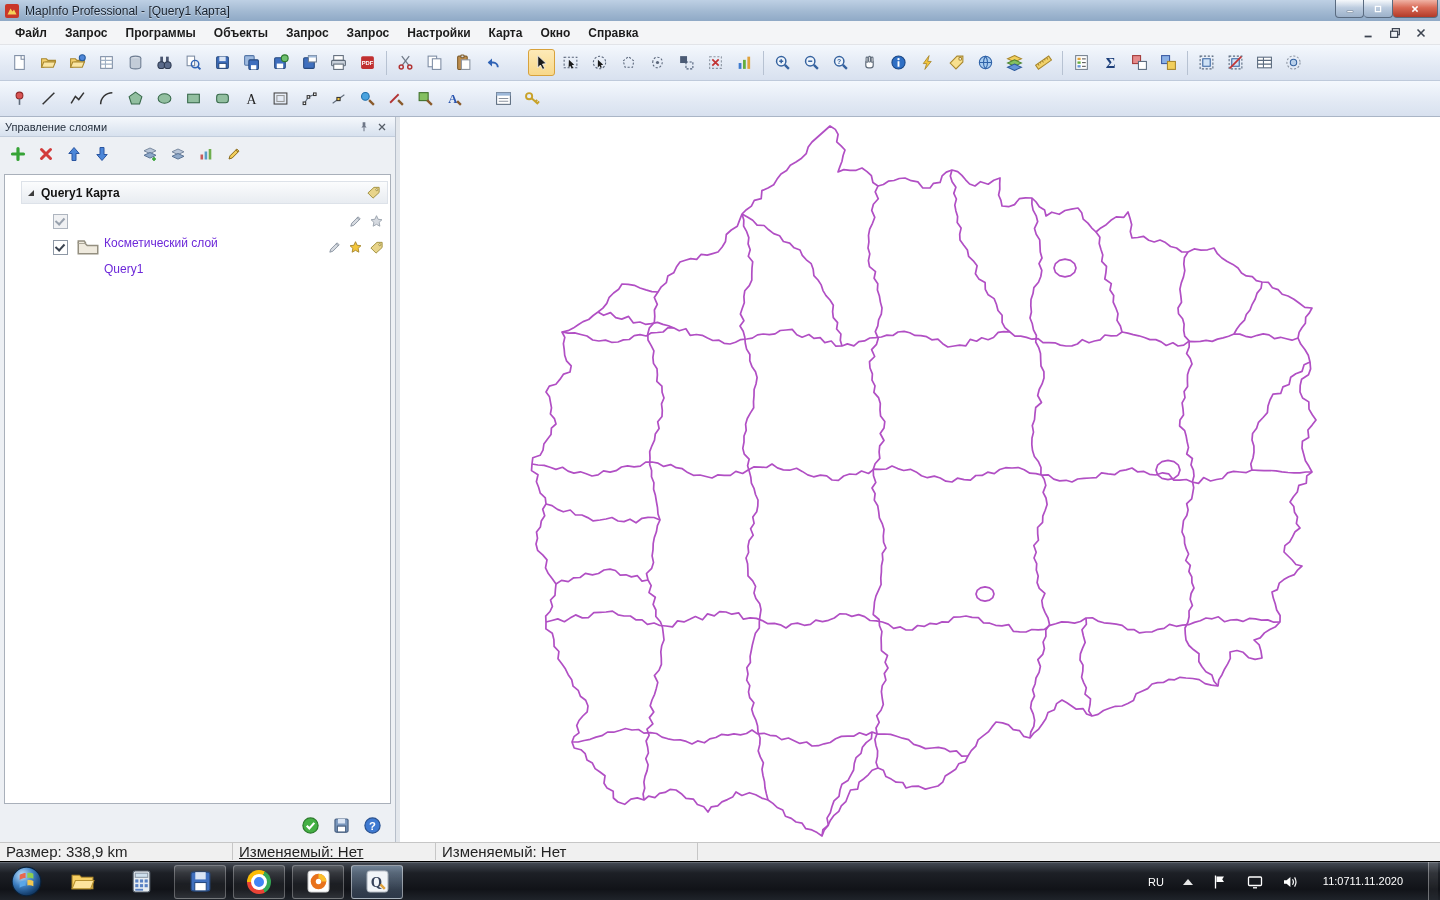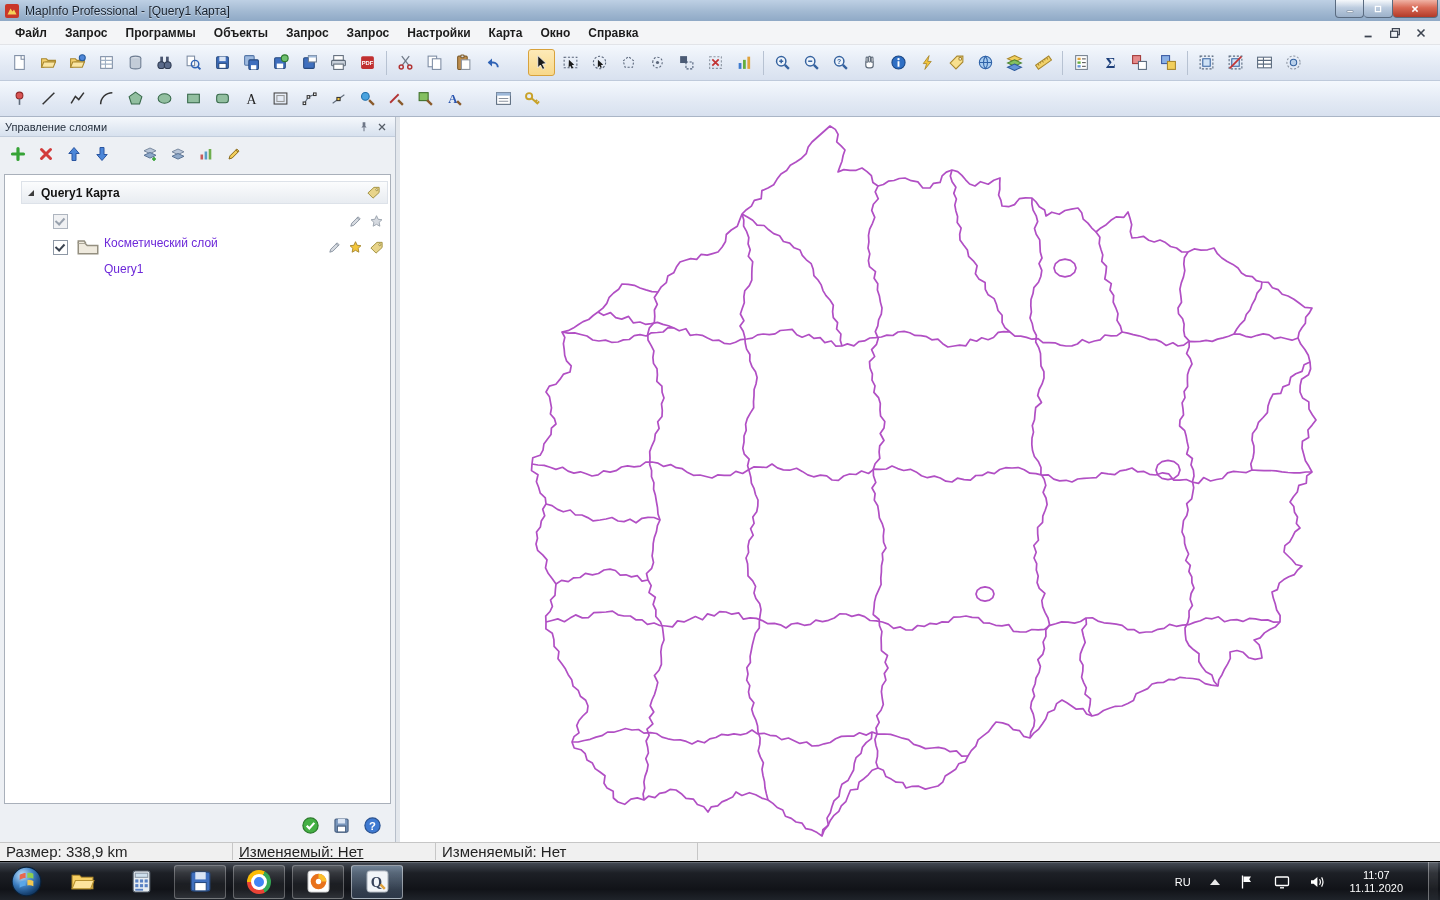--- a/index.html
+++ b/index.html
@@ -106,21 +106,21 @@
   .chrome-outer{width:24px;height:24px;border-radius:50%;
     background:conic-gradient(from 150deg,#ea4335 0 120deg,#fbbc05 0 240deg,#34a853 0 360deg);
     display:flex;align-items:center;justify-content:center;}
   .chrome-inner{width:10px;height:10px;border-radius:50%;background:#4285f4;border:3px solid #fff;}
   .tray{margin-left:auto;display:flex;align-items:center;gap:19px;padding-right:2px;height:100%;justify-content:flex-end;}
   .tray-lang{color:#fff;font-size:11px;}
   .tray-arrow{width:0;height:0;border-left:5px solid transparent;border-right:5px solid transparent;
     border-bottom:6px solid #e8e8e8;}
   .tray-ic{display:flex;align-items:center;}
   .tray-ic svg{width:16px;height:16px;}
-  .clock{display:flex;flex-direction:column;align-items:center;color:#fff;font-size:11px;line-height:13px;
+  .clock{display:flex;flex-direction:row;align-items:center;color:#fff;font-size:11px;line-height:13px;
     padding:0 6px;}
   .show-desktop{width:9px;height:39px;border-left:1px solid rgba(255,255,255,.35);
     background:linear-gradient(rgba(255,255,255,.12),rgba(255,255,255,.02));}
   button{font-family:inherit;}
 </style>
 </head>
 <body>
 
 <div class="screen">
 

